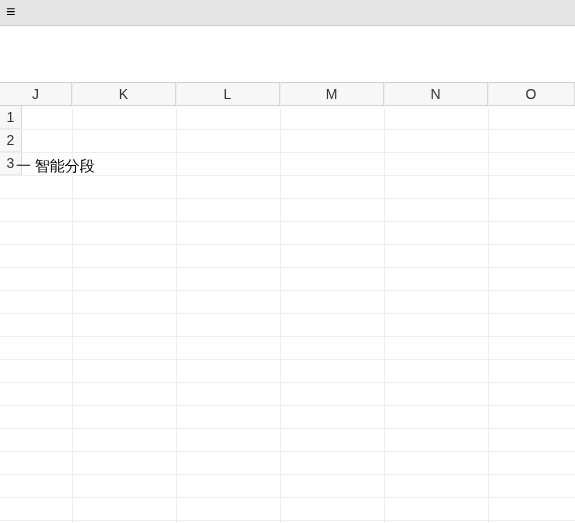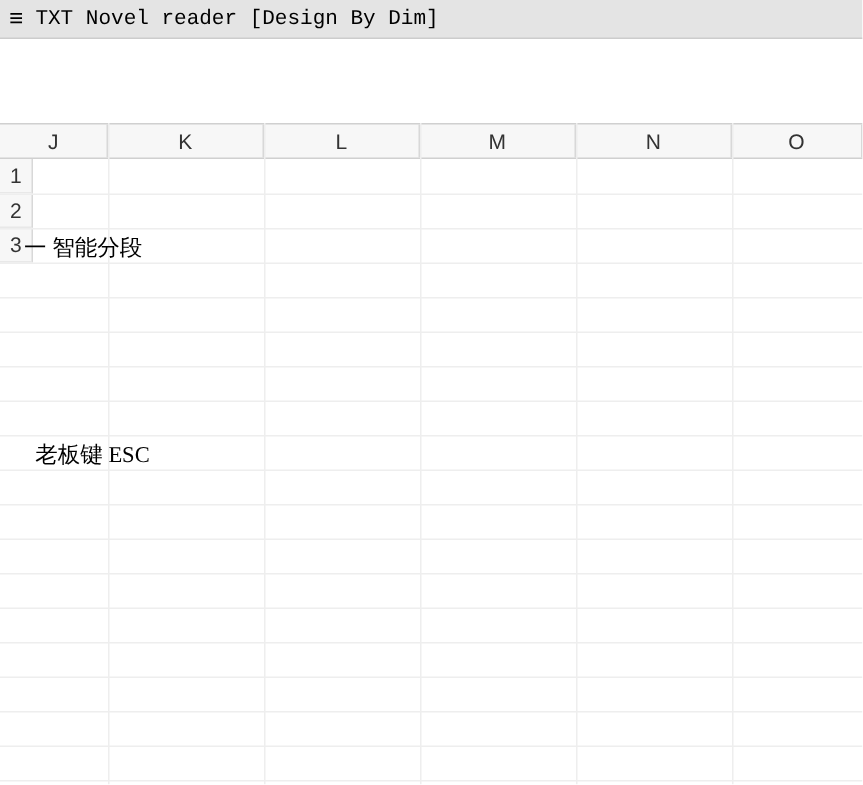--- a/index.html
+++ b/index.html
@@ -110,21 +110,20 @@
   .v2 { left: 176px; }
   .v3 { left: 280px; }
   .v4 { left: 384px; }
   .v5 { left: 488px; }
 </style>
 </head>
 <body>
 
 <div class="titlebar">
   <span class="menu-icon">≡</span>
-  <span>TXT Novel reader [Design By Dim]</span>
 </div>
 
 <div class="sheet">
 
   <div class="col-header">
     <div class="col J">J</div>
     <div class="col K">K</div>
     <div class="col L">L</div>
     <div class="col M">M</div>
     <div class="col N">N</div>
@@ -160,21 +159,20 @@
     <div class="hline" style="top:345px"></div>
     <div class="hline" style="top:368px"></div>
     <div class="hline" style="top:391px"></div>
     <div class="hline" style="top:414px"></div>
   </div>
 
   <div class="overlay-text">
     <div class="line"></div>
     <div class="line">一 智能分段</div>
     <div class="line"></div>
-    <div class="line">  老板键 ESC</div>
     <div class="line"></div>
     
     
     
     
     
     
     
     
     

